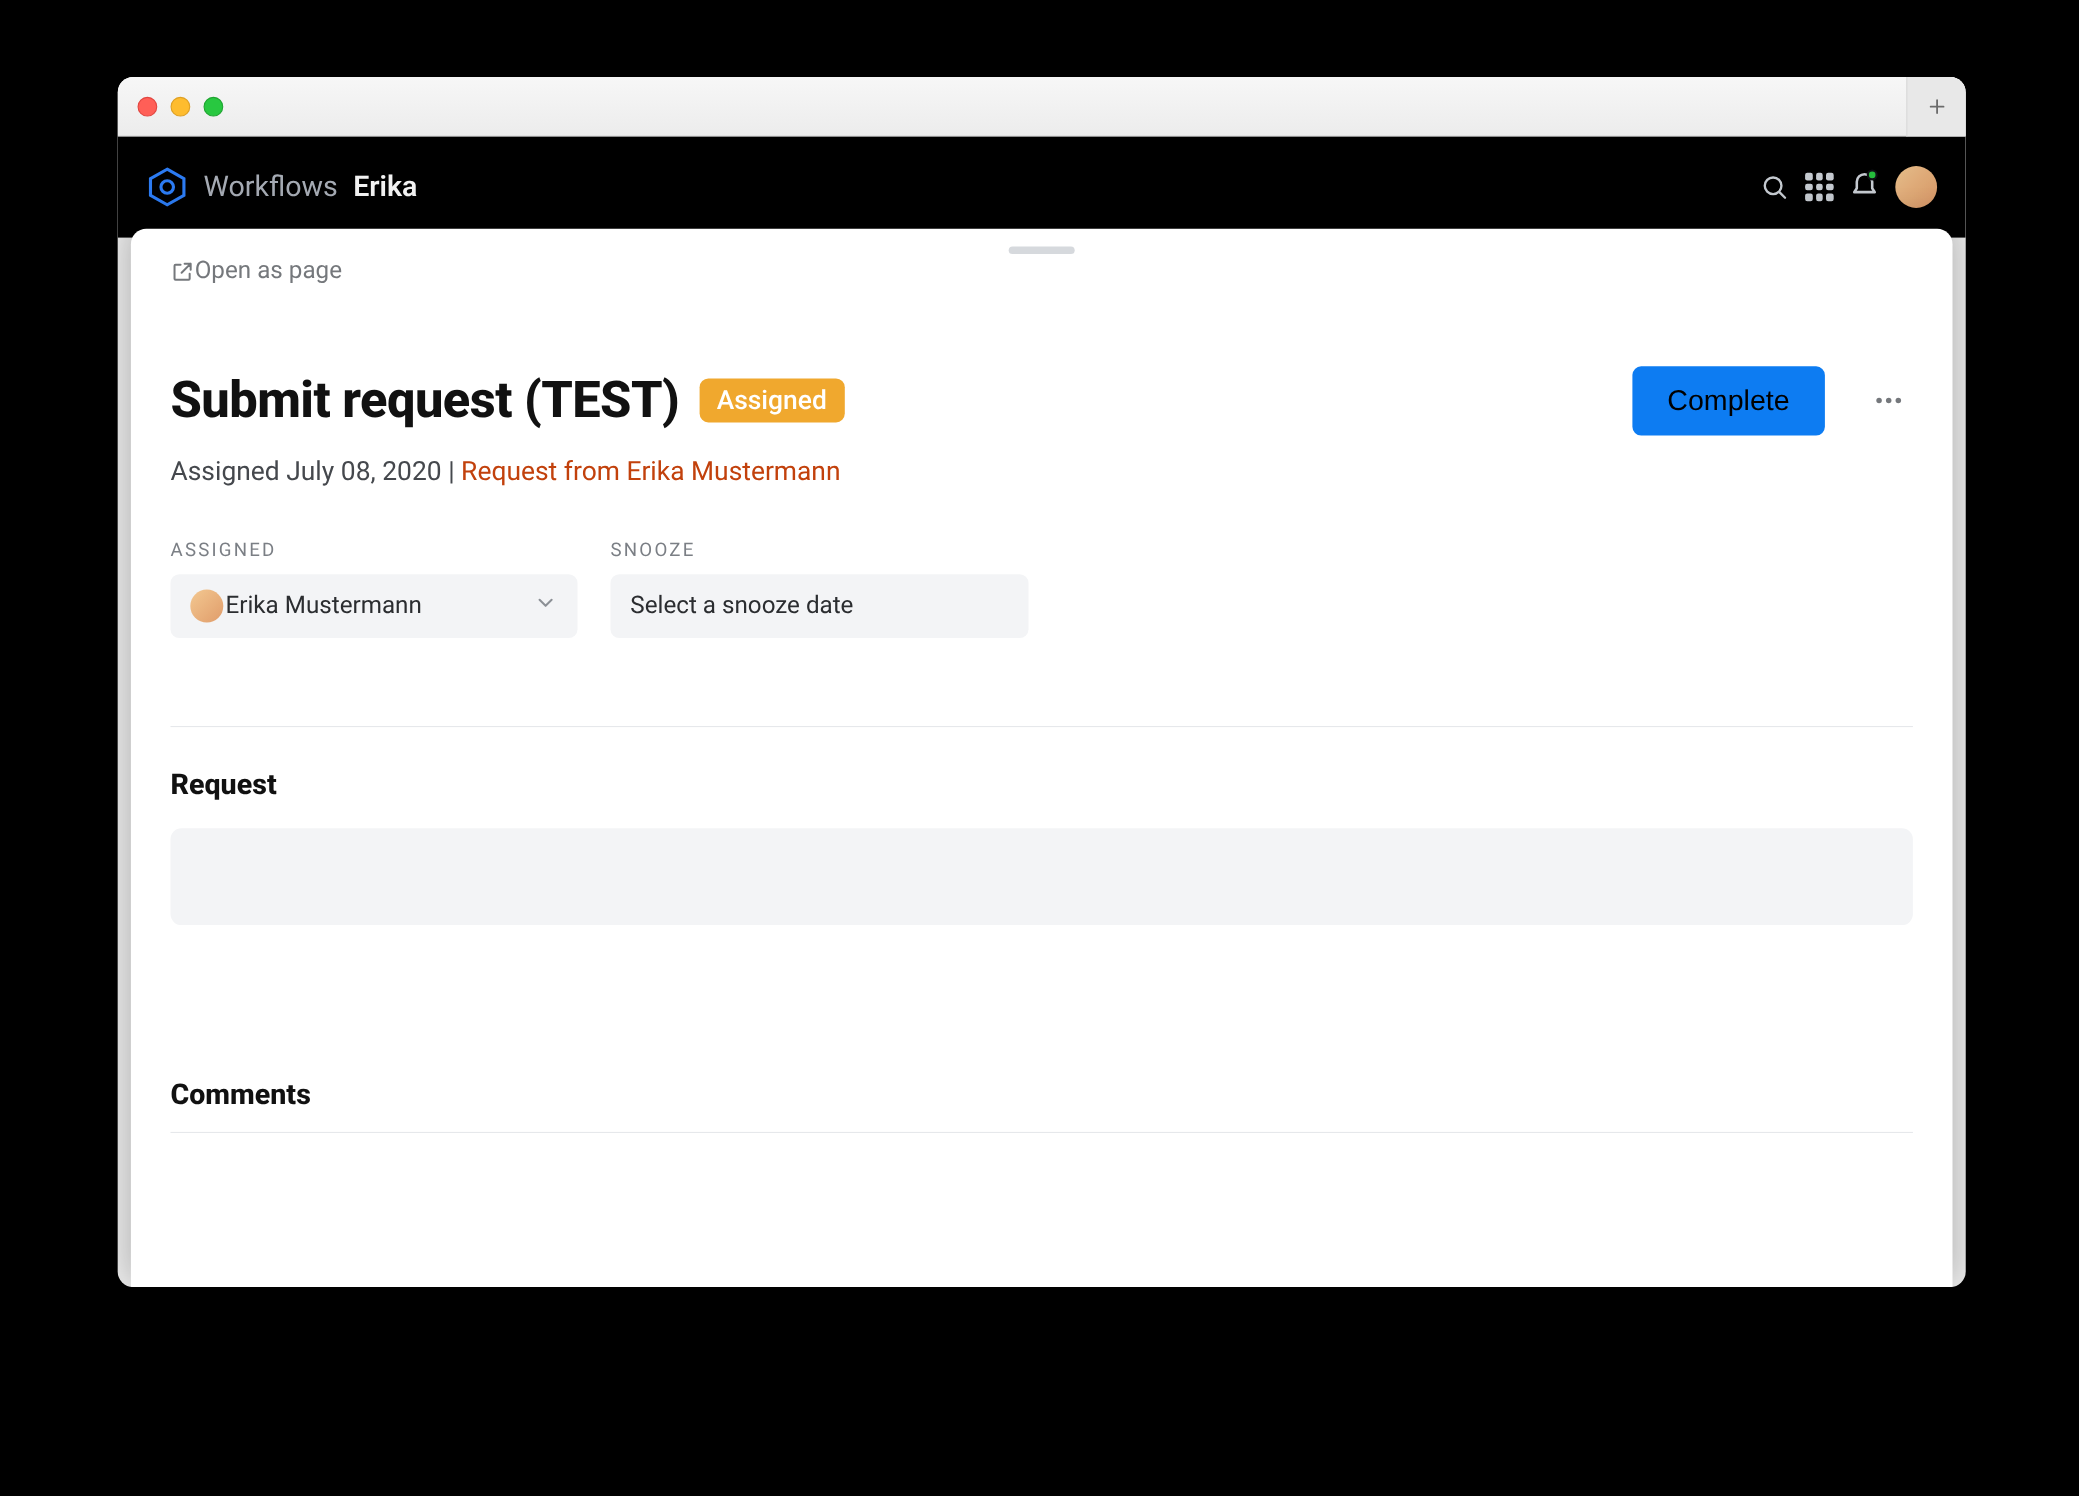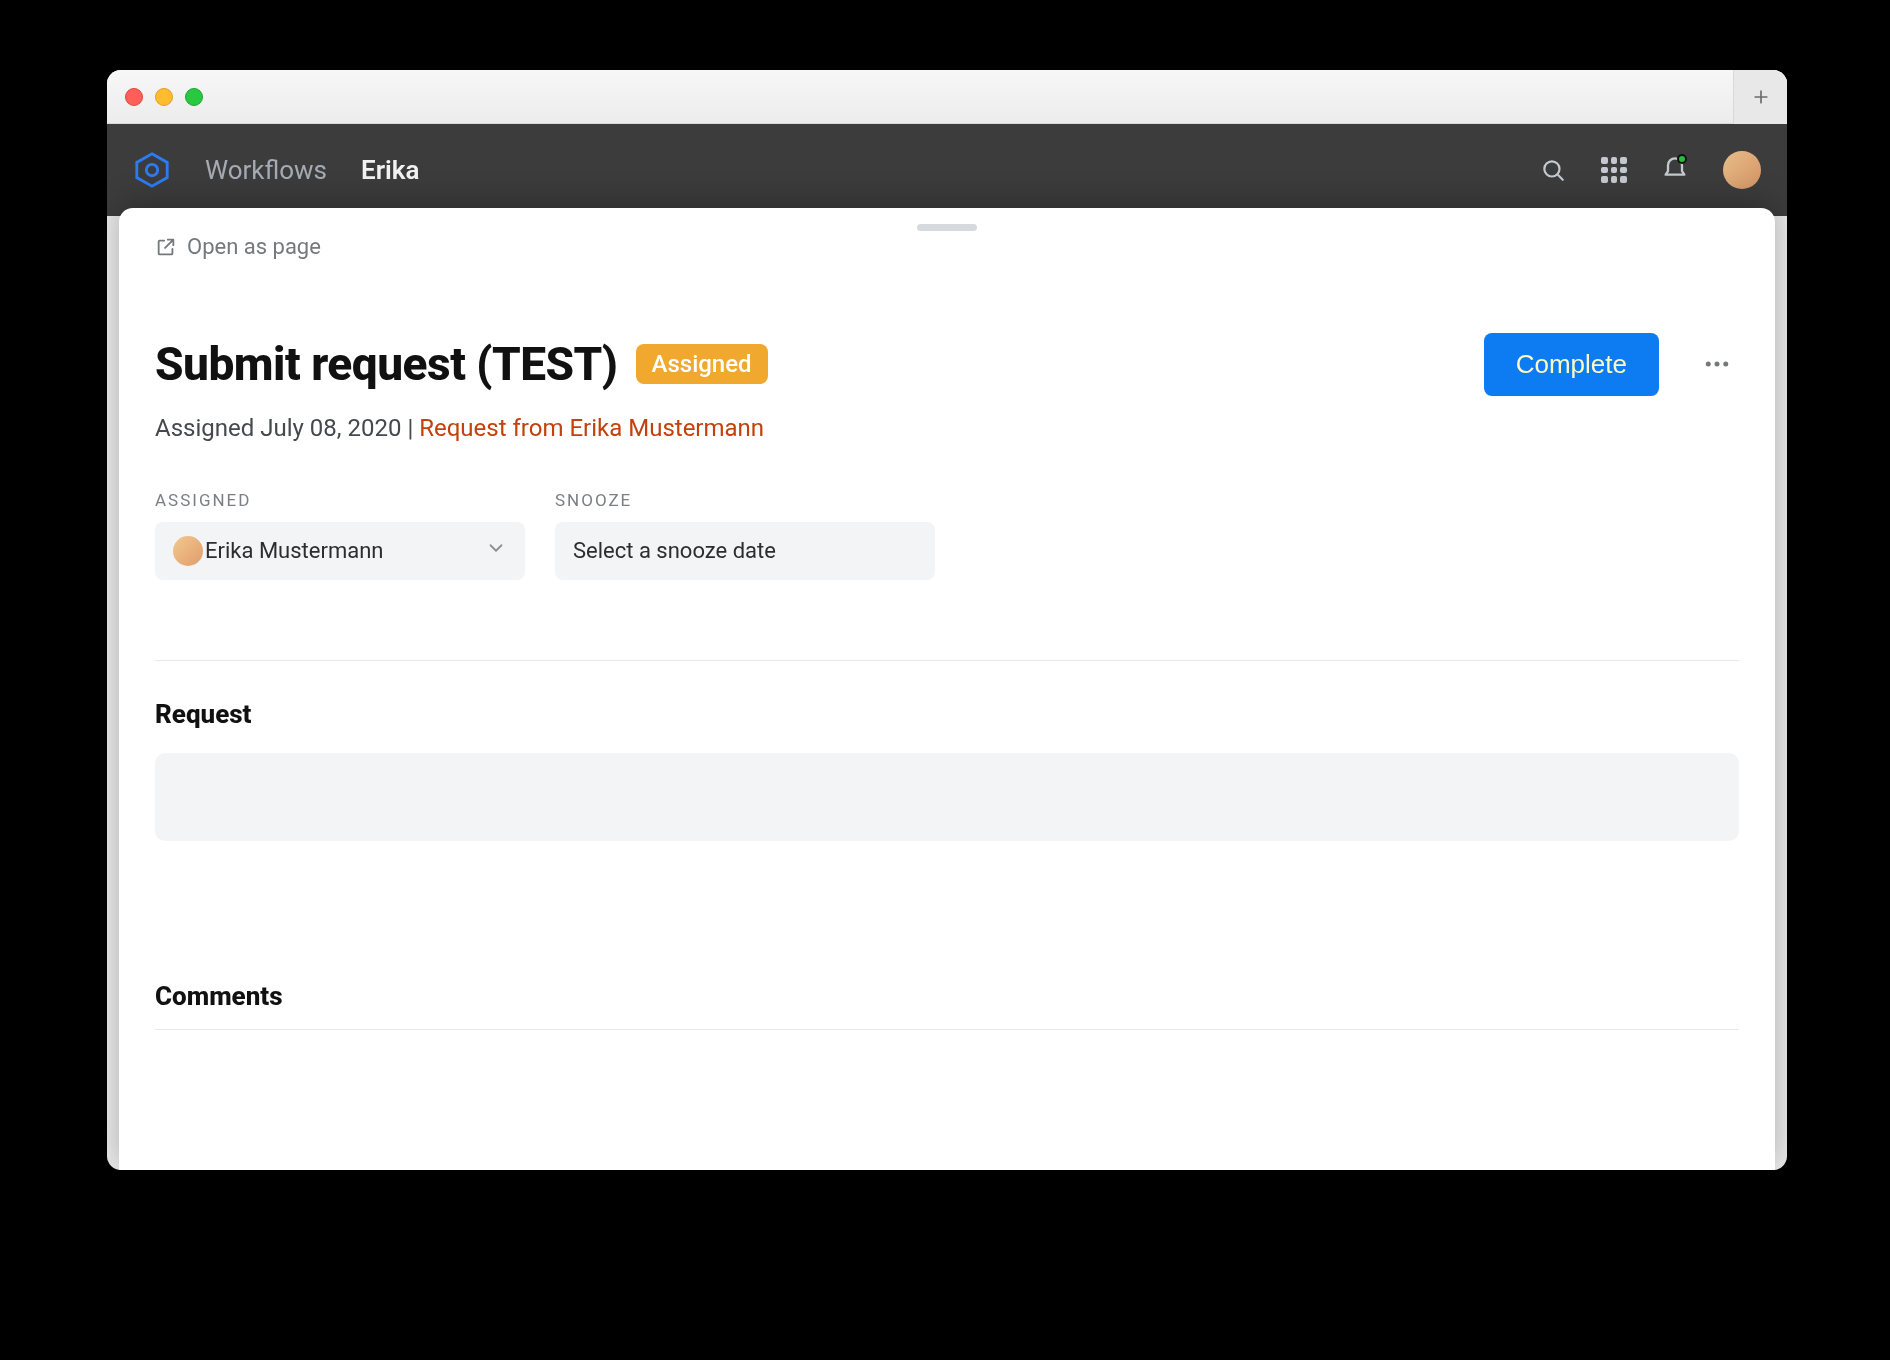--- a/index.html
+++ b/index.html
@@ -48,25 +48,25 @@
     display: flex;
     align-items: center;
     justify-content: center;
     color: #6b6b6b;
   }
   .tab-plus svg { width: 20px; height: 20px; }
 
   
   .app-header {
     height: 92px;
-    background: #404040;
+    background: #000000;
     display: flex;
     align-items: center;
     padding: 0 26px;
-    gap: 34px;
+    gap: 14px;
     color: #aeb4bd;
     font-size: 26px;
   }
   .app-logo {
     width: 38px; height: 38px;
     display: flex; align-items: center; justify-content: center;
   }
   .app-logo svg { width: 38px; height: 38px; }
   .nav-item { cursor: pointer; }
   .nav-item.active { color: #fff; font-weight: 600; }
@@ -109,21 +109,20 @@
     top: 16px;
     left: 50%;
     transform: translateX(-50%);
     width: 60px; height: 7px;
     border-radius: 4px;
     background: #d6d9dd;
   }
   .open-as-page {
     display: inline-flex;
     align-items: center;
-    gap: 10px;
     color: #75787c;
     font-size: 22px;
     cursor: pointer;
   }
   .open-as-page svg { width: 22px; height: 22px; }
 
   .task-header {
     margin-top: 71px;
     display: flex;
     align-items: center;
@@ -138,21 +137,21 @@
     background: #f0a82e;
     color: #fff;
     font-size: 24px;
     font-weight: 500;
     padding: 6px 16px;
     border-radius: 8px;
   }
   .task-header-spacer { flex: 1; }
   .complete-btn {
     background: #0d7cf2;
-    color: #fef9c3;
+    color: #000000;
     border: none;
     border-radius: 8px;
     font-size: 26px;
     font-weight: 500;
     padding: 16px 32px;
     cursor: pointer;
   }
   .more-btn {
     margin-left: 18px;
     width: 44px; height: 44px;

